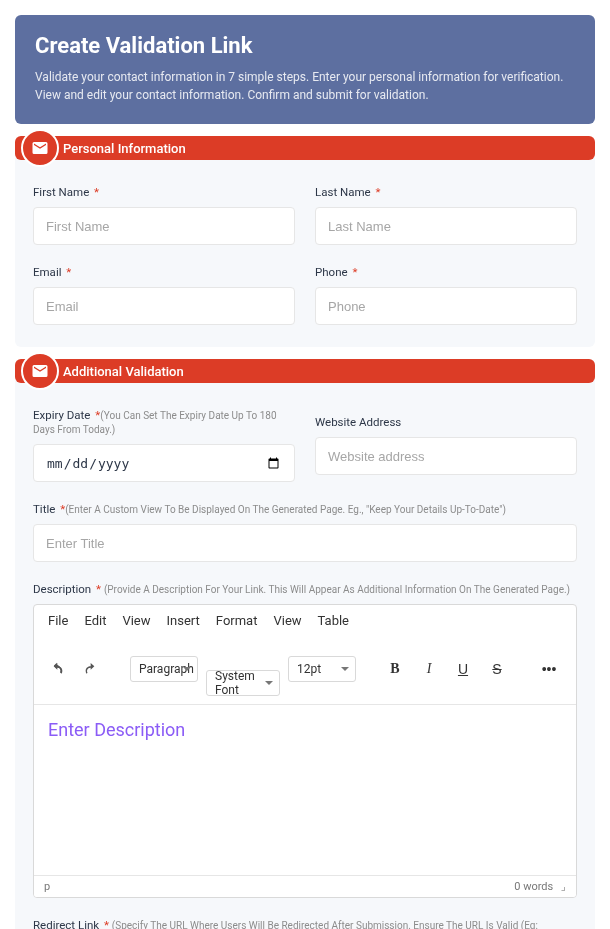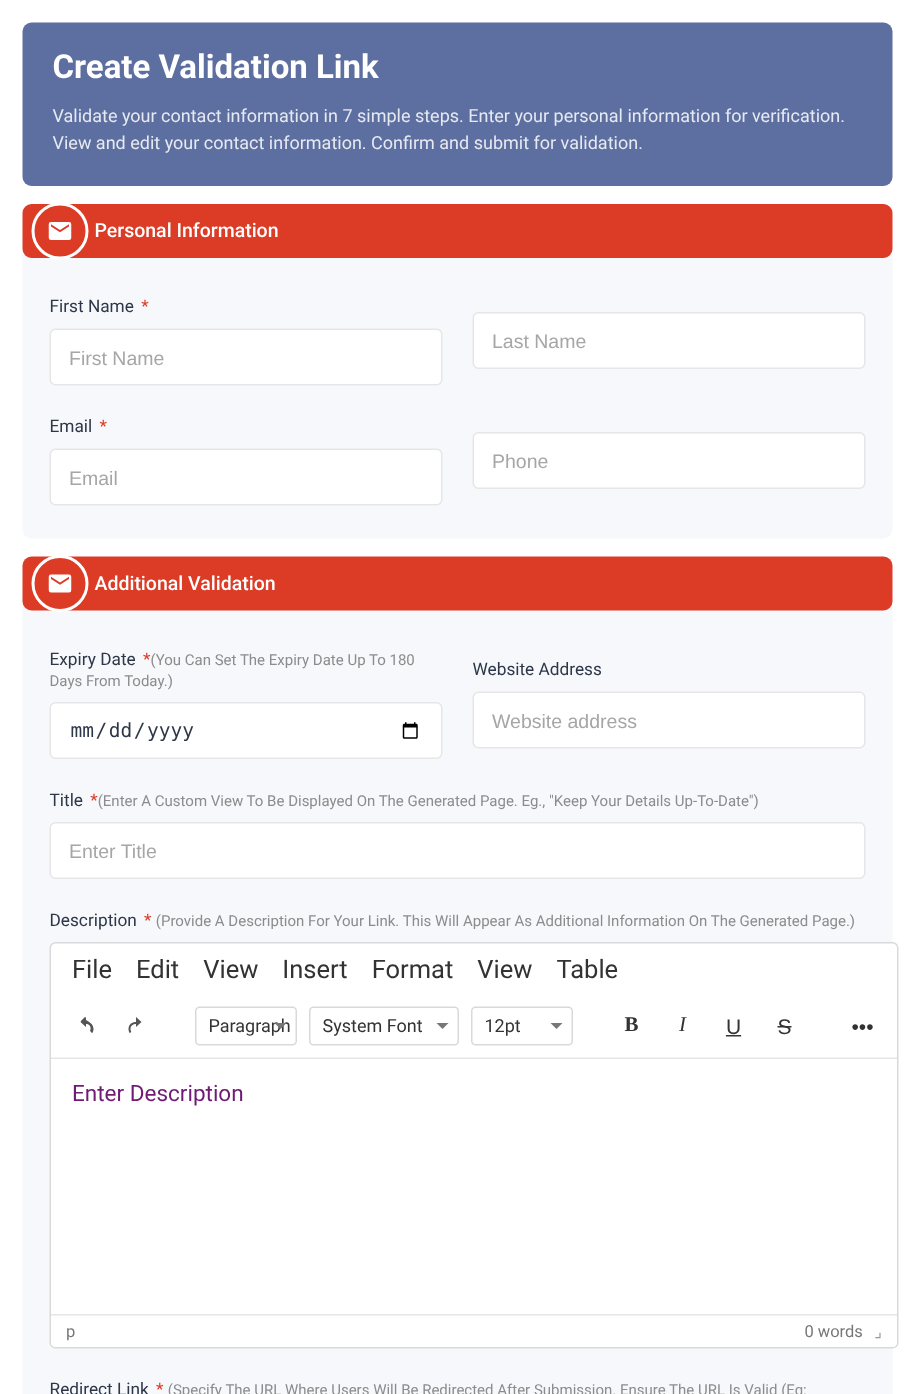--- a/index.html
+++ b/index.html
@@ -24,21 +24,21 @@
   }
   .hero p {
     font-size: 12px;
     line-height: 1.5;
     color: rgba(255,255,255,0.85);
   }
   .section-header {
     background: #dc3c26;
     border-radius: 6px;
     margin-top: 12px;
-    height: 36px;
+    height: 24px;
     display: flex;
     align-items: center;
     position: relative;
     padding-left: 48px;
   }
   .section-header .icon-circle {
     position: absolute;
     left: 6px;
     top: 50%;
     transform: translateY(-50%);
@@ -101,21 +101,21 @@
     border: 1px solid #d9d9d9;
     border-radius: 4px;
     background: #fff;
     font-size: 12.5px;
     overflow: hidden;
   }
   .rte-menubar {
     display: flex;
     gap: 16px;
     padding: 8px 14px;
-    font-size: 17px;
+    font-size: 13px;
     color: #333;
   }
   .rte-menubar span { cursor: default; }
   .rte-toolbar {
     display: flex;
     align-items: center;
     padding: 6px 10px 8px 10px;
     gap: 8px;
     border-bottom: 1px solid #e6e6e6;
     flex-wrap: nowrap;
@@ -141,39 +141,39 @@
     padding: 0 20px 0 8px;
     font-size: 12px;
     border-radius: 3px;
     color: #333;
     position: relative;
     display: flex;
     align-items: center;
     cursor: pointer;
   }
   .rte-select.w80 { width: 68px; }
-  .rte-select.w84 { width: 100px; }
+  .rte-select.w84 { width: 74px; margin-top: 28px; }
   .rte-select::after {
     content: "";
     position: absolute;
     right: 6px;
     top: 50%;
     width: 0;
     height: 0;
     border-left: 4px solid transparent;
     border-right: 4px solid transparent;
     border-top: 4px solid #777;
     transform: translateY(-50%);
   }
   .rte-toolbar .sep { width: 10px; }
   .rte-content {
     min-height: 170px;
     padding: 14px;
-    font-size: 15px;
-    color: #701a75;
+    font-size: 18px;
+    color: #8b5cf6;
   }
   .rte-status {
     display: flex;
     justify-content: space-between;
     align-items: center;
     padding: 4px 10px;
     font-size: 11px;
     color: #777;
     border-top: 1px solid #e6e6e6;
     background: #fff;
@@ -205,29 +205,31 @@
   </div>
   <span class="section-title">Personal Information</span>
 </div>
 <div class="form-body">
   <div class="form-row">
     <div class="form-col">
       <label><span>First Name</span> <span class="required">*</span></label>
       <input type="text" placeholder="First Name" style="">
     </div>
     <div class="form-col">
+      <label><span>Last Name</span> <span class="required">*</span></label>
       <input type="text" placeholder="Last Name" style="">
     </div>
   </div>
   <div class="form-row" style="margin-bottom:0;">
     <div class="form-col">
       <label><span>Email</span> <span class="required">*</span></label>
       <input type="email" placeholder="Email" style="">
     </div>
     <div class="form-col">
+      <label><span>Phone</span> <span class="required">*</span></label>
       <input type="tel" placeholder="Phone" style="">
     </div>
   </div>
 </div>
 
 <div class="section-header">
   <div class="icon-circle">
     <svg viewBox="0 0 24 24">
         <path d="M20 4H4a2 2 0 0 0-2 2v12a2 2 0 0 0 2 2h16a2 2 0 0 0 2-2V6a2 2 0 0 0-2-2zm0 4-8 5-8-5V6l8 5 8-5v2z"></path>
       </svg>

